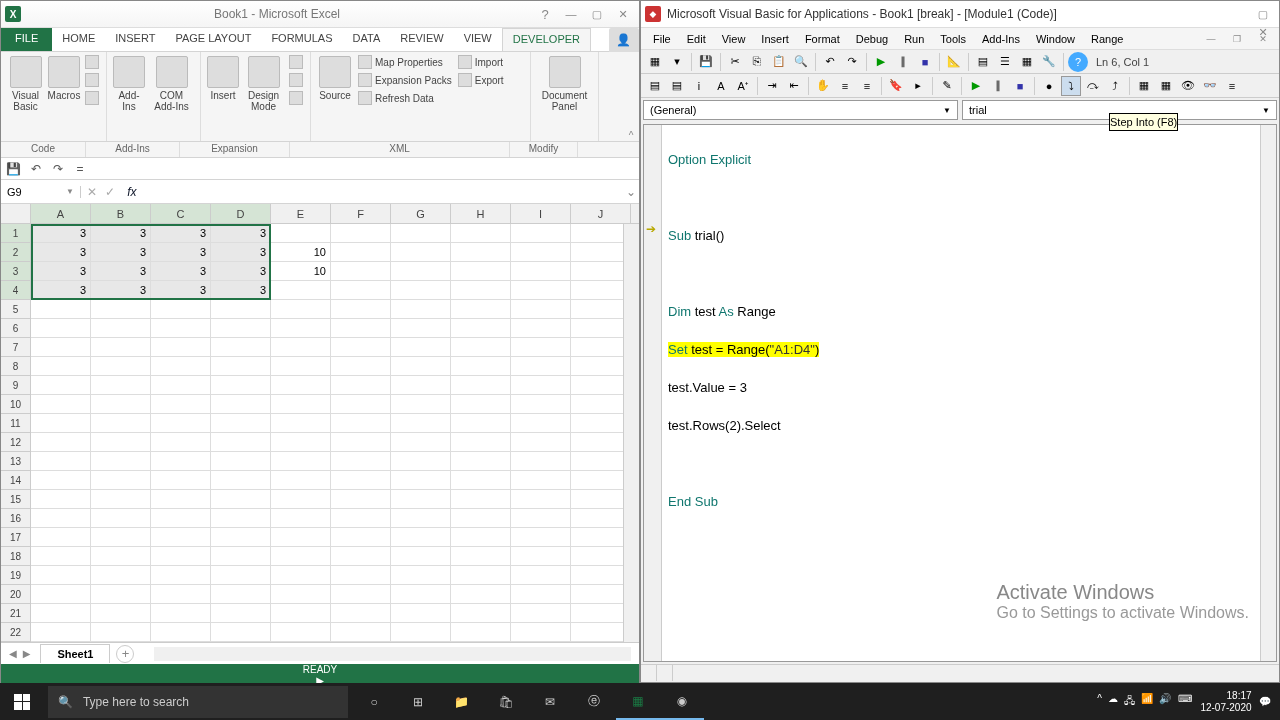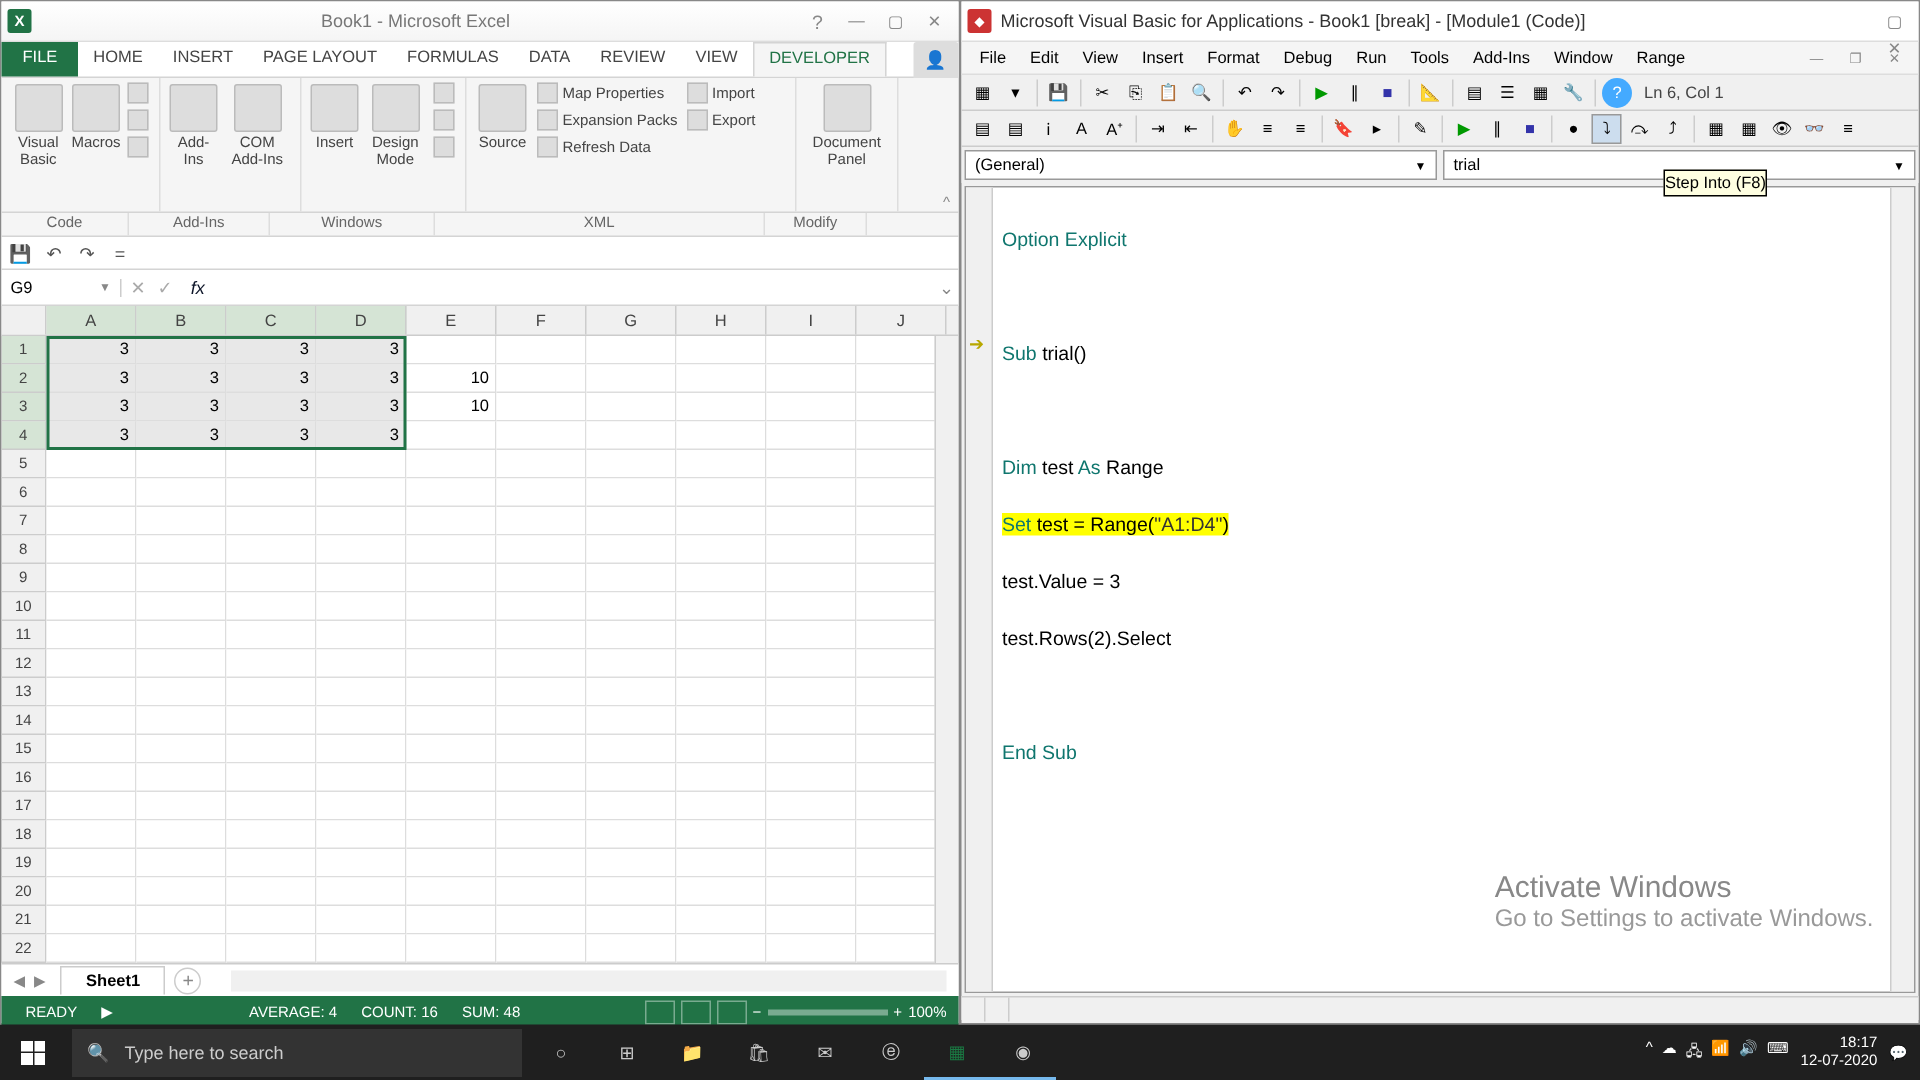--- a/index.html
+++ b/index.html
@@ -55,21 +55,21 @@
 .cell.selected { background: #e8e8e8; }
 .selection-border { position: absolute; border: 2px solid #217346; pointer-events: none; }
 .vscroll { position: absolute; right: 0; top: 20px; width: 16px; bottom: 0; background: #f0f0f0; border-left: 1px solid #ccc; }
 
 .sheet-tabs { height: 22px; background: #fff; border-top: 1px solid #ccc; display: flex; align-items: center; padding: 0 8px; }
 .sheet-nav { display: flex; gap: 6px; color: #888; font-size: 10px; }
 .sheet-tab { padding: 3px 16px; border: 1px solid #ccc; border-bottom: none; background: #fff; font-size: 11px; font-weight: bold; margin-left: 10px; }
 .sheet-add { margin-left: 6px; width: 18px; height: 18px; border: 1px solid #ccc; border-radius: 50%; text-align: center; line-height: 16px; font-size: 13px; color: #888; cursor: pointer; }
 .sheet-hscroll { flex: 1; margin-left: 20px; height: 14px; background: #f0f0f0; }
 
-.excel-status { height: 22px; background: #217346; color: #fff; display: flex; align-items: center; padding: 0 8px; font-size: 10px; }
+.excel-status { height: 22px; background: #217346; color: #fff; display: flex; align-items: center; padding: 0 8px; font-size: 10px; flex-direction: column; }
 .status-item { padding: 0 8px; }
 .status-right { margin-left: auto; display: flex; align-items: center; gap: 4px; }
 .view-btn { width: 20px; height: 16px; border: 1px solid rgba(255,255,255,0.4); }
 .zoom-slider { width: 80px; height: 4px; background: rgba(255,255,255,0.4); position: relative; }
 
 
 .vba-window { position: absolute; left: 640px; top: 0; width: 640px; height: 683px; border: 1px solid #888; background: #f0f0f0; }
 .vba-titlebar { height: 27px; background: #fff; display: flex; align-items: center; padding: 0 4px; border-bottom: 1px solid #ddd; }
 .vba-icon { width: 16px; height: 16px; background: #c33; border-radius: 2px; display: flex; align-items: center; justify-content: center; color: #fff; font-size: 9px; font-weight: bold; }
 .vba-title { flex: 1; padding-left: 6px; font-size: 12px; color: #333; }
@@ -240,21 +240,21 @@
             <div class="icn"></div>
             <span>Document Panel</span>
           </div>
       </div>
     </div>
     <div style="margin-left:auto;width:16px;display:flex;align-items:flex-end;justify-content:center;color:#888;">^</div>
   </div>
   <div class="excel-group-labels">
     <div class="gl" style="width:85px">Code</div>
     <div class="gl" style="width:94px">Add-Ins</div>
-    <div class="gl" style="width:110px">Windows</div>
+    <div class="gl" style="width:110px">Expansion</div>
     <div class="gl" style="width:220px">XML</div>
     <div class="gl" style="width:68px">Modify</div>
   </div>
   <div class="qat">
     <div class="qat-btn">💾</div>
     <div class="qat-btn">↶</div>
     <div class="qat-btn">↷</div>
     <div class="qat-btn">=</div>
   </div>
   <div class="namebox-row">

